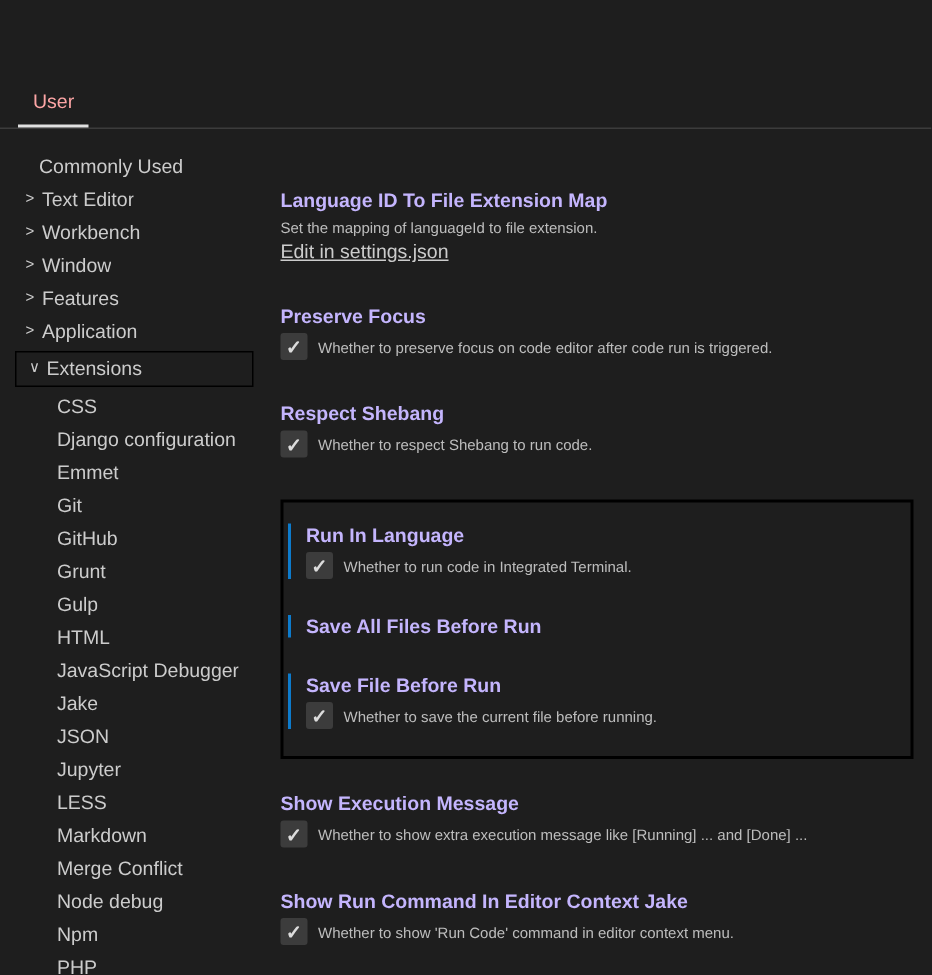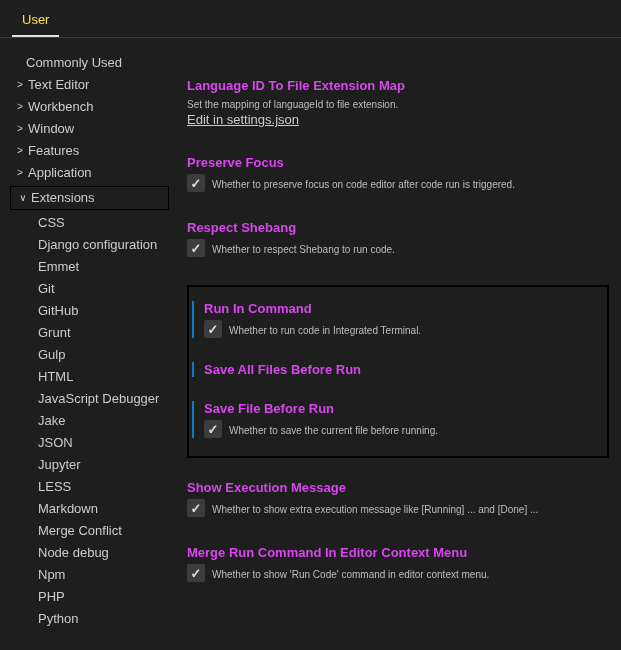--- a/index.html
+++ b/index.html
@@ -19,21 +19,22 @@
     padding-top: 6px;
   }
   .tab {
     padding: 6px 10px 8px 10px;
     cursor: pointer;
     color: #cccccc;
     font-size: 13px;
   }
   .tab.active {
     border-bottom: 2px solid #e0e0e0;
-    color: #fde047;
+    color: #fca5a5;
+    margin-top: 48px;
   }
   .layout {
     display: flex;
     height: calc(650px - 36px);
   }
   .sidebar {
     width: 175px;
     padding: 14px 0 0 8px;
     overflow: hidden;
   }
@@ -71,21 +72,21 @@
   .content {
     flex: 1;
     padding: 14px 12px 0 12px;
     overflow: hidden;
     position: relative;
   }
   .setting {
     margin-bottom: 28px;
   }
   .stitle {
-    color: #d946ef;
+    color: #c4b5fd;
     font-weight: 600;
     font-size: 13px;
     margin-bottom: 4px;
   }
   .sdesc {
     color: #bdbdbd;
     font-size: 10px;
     line-height: 1.5;
   }
   .link {
@@ -253,21 +254,21 @@
     <div class="setting">
       <div class="stitle">Respect Shebang</div>
       <div class="check-row">
         <div class="checkbox checked"></div>
         <div class="sdesc">Whether to respect Shebang to run code.</div>
       </div>
     </div>
 
     <div class="highlight-box">
       <div class="setting mod-bar">
-        <div class="stitle">Run In Command</div>
+        <div class="stitle">Run In Language</div>
         <div class="check-row">
           <div class="checkbox checked"></div>
           <div class="sdesc">Whether to run code in Integrated Terminal.</div>
         </div>
       </div>
       <div class="setting mod-bar">
         <div class="stitle">Save All Files Before Run</div>
       </div>
       <div class="setting mod-bar">
         <div class="stitle">Save File Before Run</div>
@@ -280,21 +281,21 @@
 
     <div class="setting">
       <div class="stitle">Show Execution Message</div>
       <div class="check-row">
         <div class="checkbox checked"></div>
         <div class="sdesc">Whether to show extra execution message like [Running] ... and [Done] ...</div>
       </div>
     </div>
 
     <div class="setting">
-      <div class="stitle">Merge Run Command In Editor Context Menu</div>
+      <div class="stitle">Show Run Command In Editor Context Jake</div>
       <div class="check-row">
         <div class="checkbox checked"></div>
         <div class="sdesc">Whether to show 'Run Code' command in editor context menu.</div>
       </div>
     </div>
 
   </div>
 </div>
 
 </body></html>

